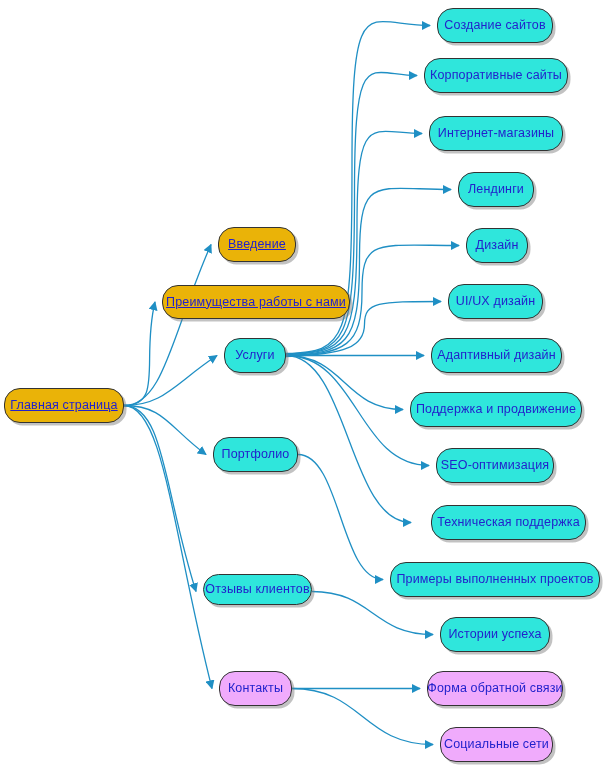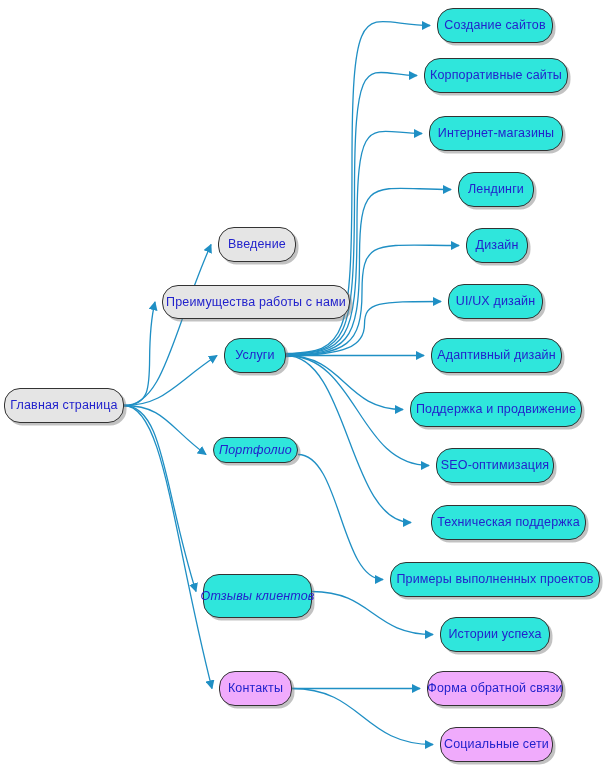--- a/index.html
+++ b/index.html
@@ -22,21 +22,21 @@
     border:1.4px solid #333333;
     border-radius:16px;
     color:#2222cc;
     font-size:12.5px;
     line-height:1;
     white-space:nowrap;
     letter-spacing:0.15px;
     box-shadow:2.5px 2.5px 0 rgba(120,120,120,0.45);
     user-select:none;
   }
-  .fill-mint{background:#e5e5e5;}
+  .fill-mint{background:#eab308;text-decoration:underline;}
   .fill-turq{background:#2fe6dc;}
   .fill-sky{background:#f0abfc;}
 </style>
 </head>
 <body>
 
 <div id="canvas">
 
   <svg id="edges" viewBox="0 0 605 768" xmlns="http://www.w3.org/2000/svg">
     <defs>
@@ -74,24 +74,24 @@
       </div>
       <div class="node fill-mint" style="left: 218px; top: 227px; width: 78px; height: 35px;">
         <span>Введение</span>
       </div>
       <div class="node fill-mint" style="left: 162px; top: 285px; width: 188px; height: 34px;">
         <span>Преимущества работы с нами</span>
       </div>
       <div class="node fill-turq" style="left: 224px; top: 338px; width: 62px; height: 35px;">
         <span>Услуги</span>
       </div>
-      <div class="node fill-turq" style="left: 213px; top: 437px; width: 85px; height: 26px; font-style: italic;">
+      <div class="node fill-turq" style="left: 213px; top: 437px; width: 85px; height: 35px;">
         <span>Портфолио</span>
       </div>
-      <div class="node fill-turq" style="left: 203px; top: 574px; width: 109px; height: 44px; font-style: italic;">
+      <div class="node fill-turq" style="left: 203px; top: 574px; width: 109px; height: 31px;">
         <span>Отзывы клиентов</span>
       </div>
       <div class="node fill-sky" style="left: 219px; top: 671px; width: 73px; height: 35px;">
         <span>Контакты</span>
       </div>
       <div class="node fill-turq" style="left: 437px; top: 8px; width: 116px; height: 35px;">
         <span>Создание сайтов</span>
       </div>
       <div class="node fill-turq" style="left: 424px; top: 58px; width: 144px; height: 35px;">
         <span>Корпоративные сайты</span>

